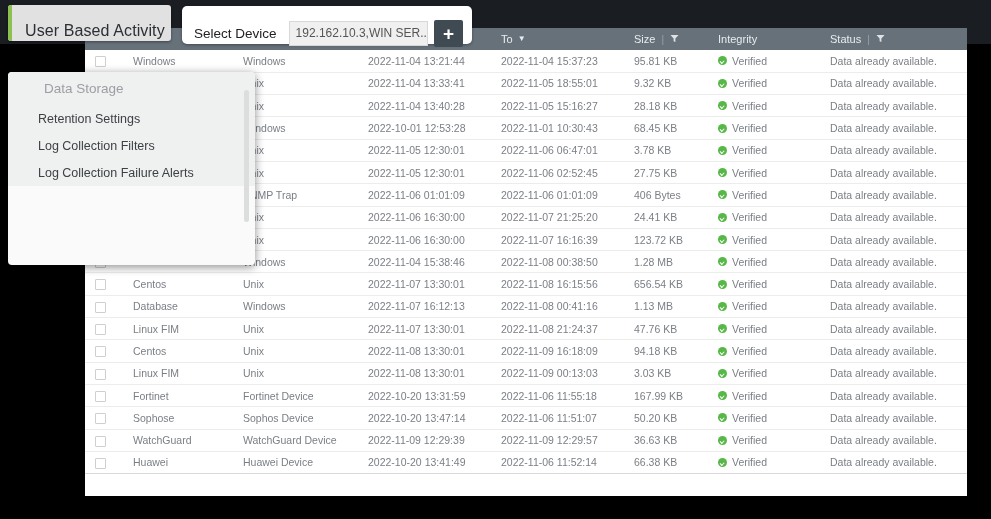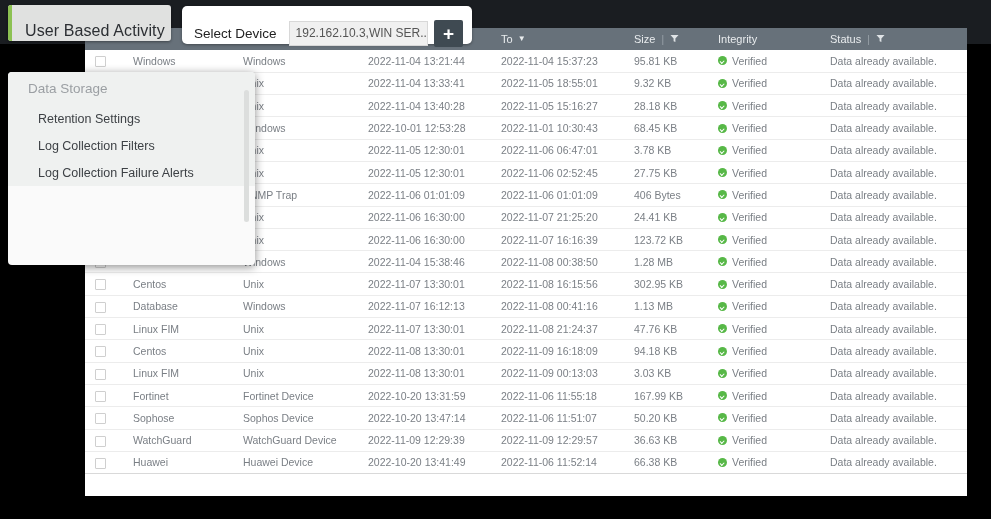--- a/index.html
+++ b/index.html
@@ -116,21 +116,21 @@
   
   .menu {
     position: absolute; left: 8px; top: 72px; width: 247px; height: 193px;
     background: #fafafa;
     border-radius: 4px;
     box-shadow: 0 2px 10px rgba(0,0,0,.45);
     overflow: hidden;
   }
   .menu-section {
     height: 33px; display: flex; align-items: center;
-    padding-left: 20px; font-size: 13.5px; color: #9b9fa3;
+    padding-left: 36px; font-size: 13.5px; color: #9b9fa3;
     background: #eff1f0;
   }
   .menu-item {
     height: 27px; display: flex; align-items: center;
     padding-left: 30px; font-size: 12.5px; color: #3d4145;
     background: #eff1f0; position: relative; cursor: pointer;
   }
   .menu-item.active { background: #e2e5e4; }
   .menu-item.active::before {
     content: ""; position: absolute; left: 0; top: 0;
@@ -341,21 +341,21 @@
               </span>
             </td>
             <td class="c-stat">Data already available.</td>
           </tr>
           <tr>
             <td class="c-chk"><span class="cb"></span></td>
             <td class="c-name">Centos</td>
             <td class="c-type">Unix</td>
             <td class="c-from">2022-11-07 13:30:01</td>
             <td class="c-to">2022-11-08 16:15:56</td>
-            <td class="c-size">302.95 KB</td>
+            <td class="c-size">656.54 KB</td>
             <td class="c-int">
               <span class="integ">
                 <span class="dot" style="background: rgb(87, 184, 71);"></span>
                 <span>Verified</span>
               </span>
             </td>
             <td class="c-stat">Data already available.</td>
           </tr>
           <tr>
             <td class="c-chk"><span class="cb"></span></td>

